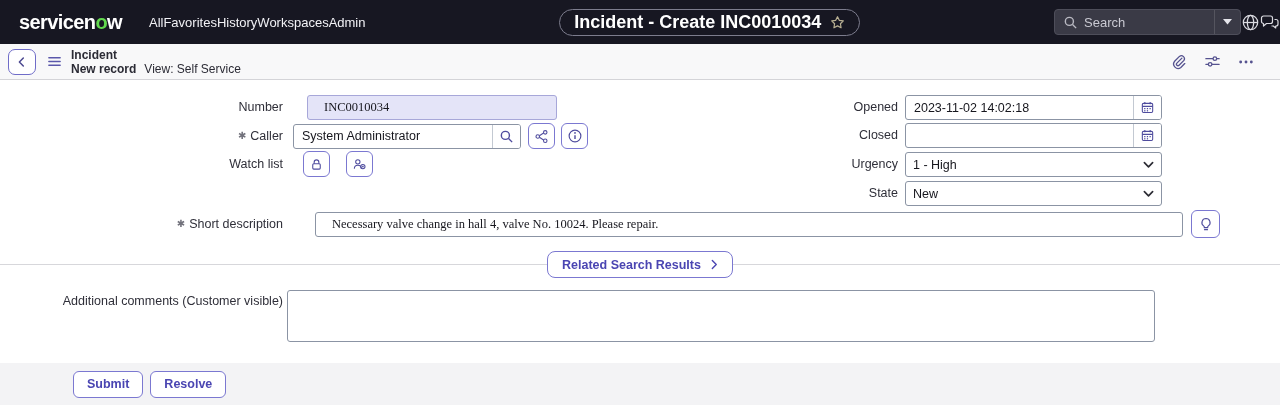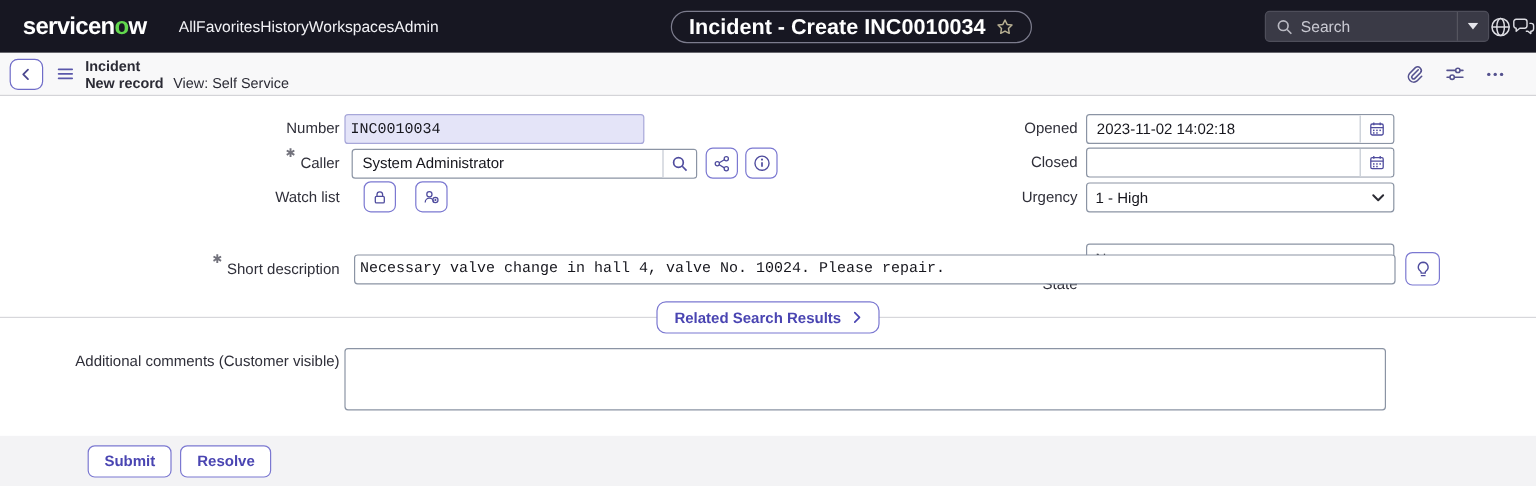--- a/index.html
+++ b/index.html
@@ -39,25 +39,25 @@
   .title-line2 { font-size:12px; line-height:12px; color:#2b2b35; display:flex; gap:8px; }
   .record-status { font-weight:700; }
   .view-label { font-weight:400; }
   .sub-right { margin-left:auto; display:flex; align-items:center; gap:17px; padding-right:26px; }
   .sub-icon { display:flex; cursor:pointer; }
 
   
   .form { position:relative; height:283px; background:#fff; }
   .row { position:absolute; display:flex; align-items:center; }
   .lbl { width:283px; text-align:right; font-size:12.5px; color:#2f2f39; line-height:25px;
-         margin-right:4px; display:flex; justify-content:flex-end; gap:4px;
+         margin-right:4px; display:flex; justify-content:flex-end; align-items:center; gap:4px;
          white-space:nowrap; }
   .req { color:#72727c; font-size:10px; line-height:10px; }
   .txt { height:25px; border:1px solid #8b94a4; border-radius:3px; font-size:12.5px; color:#16161d;
-         padding:0 4px; font-family:Liberation Mono, monospace; outline:none; background:#fff; }
+         padding:0 16px; font-family:Liberation Serif, serif; outline:none; background:#fff;margin-left:20px; }
   .txt.readonly { background:#e4e4f8; border-color:#a7a7d9; }
   .grp { display:flex; align-items:stretch; height:25px; border:1px solid #8b94a4; border-radius:3px;
          background:#fff; overflow:hidden; }
   .grp input { flex:1 1 auto; min-width:0; border:none; outline:none; font-size:12.5px; color:#16161d;
                padding:0 8px; font-family:inherit; background:transparent; }
   .grp-btn { flex:0 0 28px; border-left:1px solid #c3c9d2; background:#fff; display:flex;
              align-items:center; justify-content:center; cursor:pointer; }
   .icon-btn { width:27px; height:26px; background:#fff; border:1px solid #7b78d1; border-radius:6px;
               display:flex; align-items:center; justify-content:center; cursor:pointer; }
   .sel-wrap { position:relative; }
@@ -194,21 +194,21 @@
         <span>Number</span>
       </div>
     <input class="txt readonly" style="width: 250px;" readonly="" value="INC0010034">
   </div>
 
   <div class="row" style="top:43px; left:0; gap:6px;">
     <div class="lbl">
       <span class="req">✱</span>
       <span>Caller</span>
     </div>
-    <div class="grp" style="width:288px; margin-right:1px;">
+    <div class="grp" style="width:228px; margin-right:1px;">
       <input value="System Administrator" style="">
       <div class="grp-btn">
         <svg width="15" height="15" viewBox="0 0 16 16" fill="none" stroke="#4f4c9e" stroke-width="1.5">
           <circle cx="6.8" cy="6.8" r="4.3"></circle>
             <line x1="10.2" y1="10.2" x2="14" y2="14"></line>
         </svg>
       </div>
     </div>
     <div class="icon-btn">
       <svg width="15" height="15" viewBox="0 0 18 18" fill="none" stroke="#4f4c9e" stroke-width="1.3">
@@ -303,21 +303,21 @@
       </select>
       <span class="sel-chevron">
         <svg width="11" height="8" viewBox="0 0 12 8" fill="none" stroke="#2b2b33" stroke-width="1.8" stroke-linecap="round" stroke-linejoin="round">
           <polyline points="1.5,1.5 6,6 10.5,1.5"></polyline>
         </svg>
       </span>
     </div>
   </div>
 
   <div class="row" style="top:101px; left:640px;">
-    <div class="lbl" style="width:258px; margin-right:7px;margin-top:44px;">
+    <div class="lbl" style="width:258px; margin-right:7px;">
         <span>State</span>
       </div>
     <div class="sel-wrap">
       <select>
         <option selected="">New</option>
       </select>
       <span class="sel-chevron">
         <svg width="11" height="8" viewBox="0 0 12 8" fill="none" stroke="#2b2b33" stroke-width="1.8" stroke-linecap="round" stroke-linejoin="round">
           <polyline points="1.5,1.5 6,6 10.5,1.5"></polyline>
         </svg>

